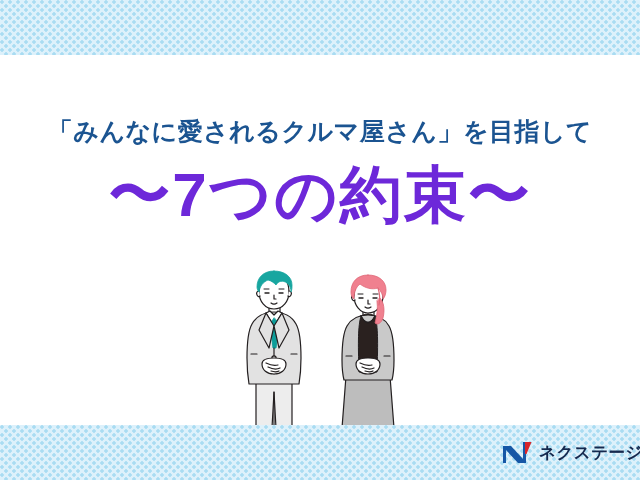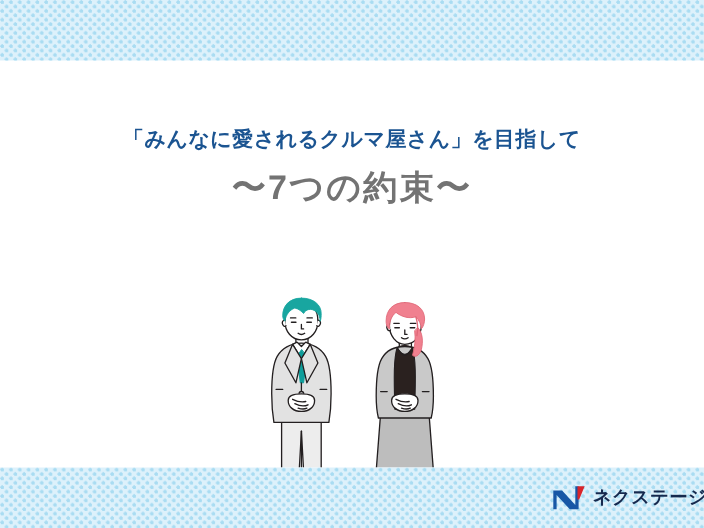--- a/index.html
+++ b/index.html
@@ -43,33 +43,33 @@
 
   
   #heading-block {
     position: absolute;
     top: 118px;
     left: 0;
     width: 640px;
     text-align: center;
   }
   #headline-sub {
-    font-size: 19px;
+    font-size: 25px;
     font-weight: 700;
     letter-spacing: 0.5px;
     color: #1b5491;
     line-height: 1.1;
     white-space: nowrap;
   }
   #headline-main {
     margin-top: 16px;
-    font-size: 31px;
+    font-size: 62px;
     font-weight: 700;
     letter-spacing: 2px;
-    color: #737373;
+    color: #6d28d9;
     line-height: 1.05;
     white-space: nowrap;
   }
 
   
   #illustration {
     position: absolute;
     left: 228px;
     top: 268px;
     width: 200px;

